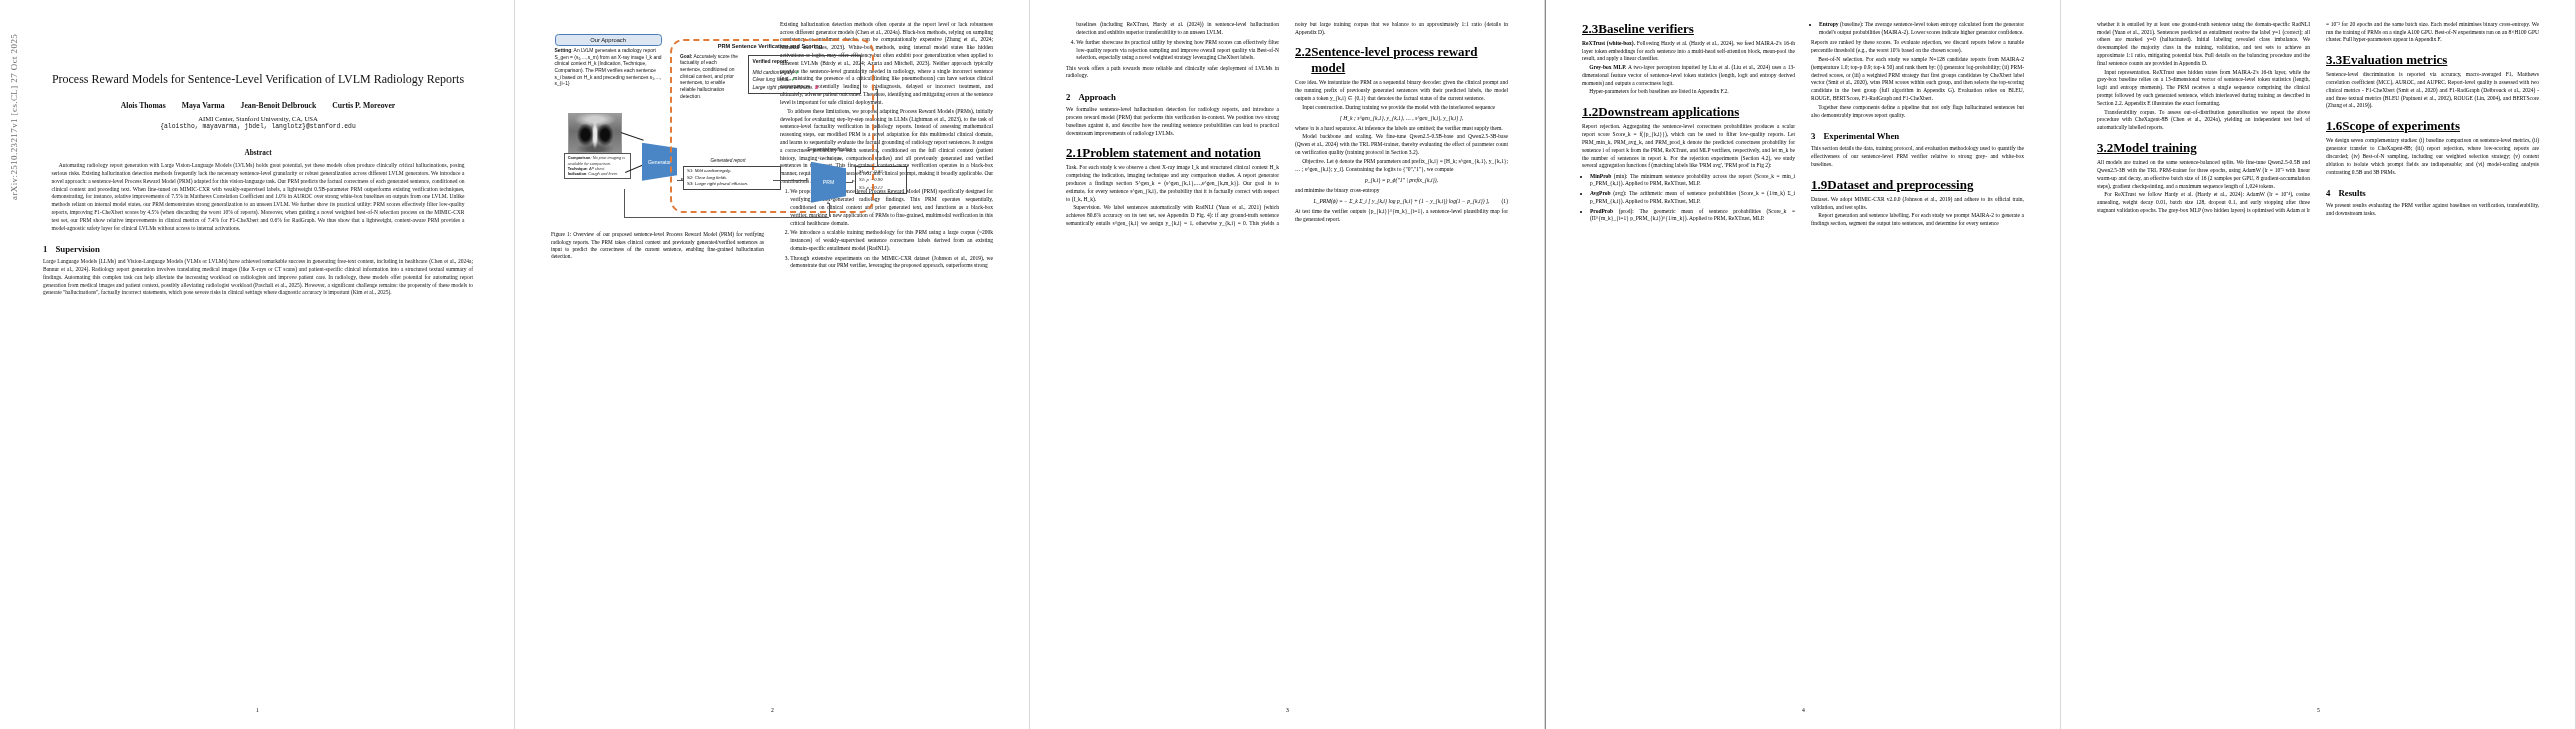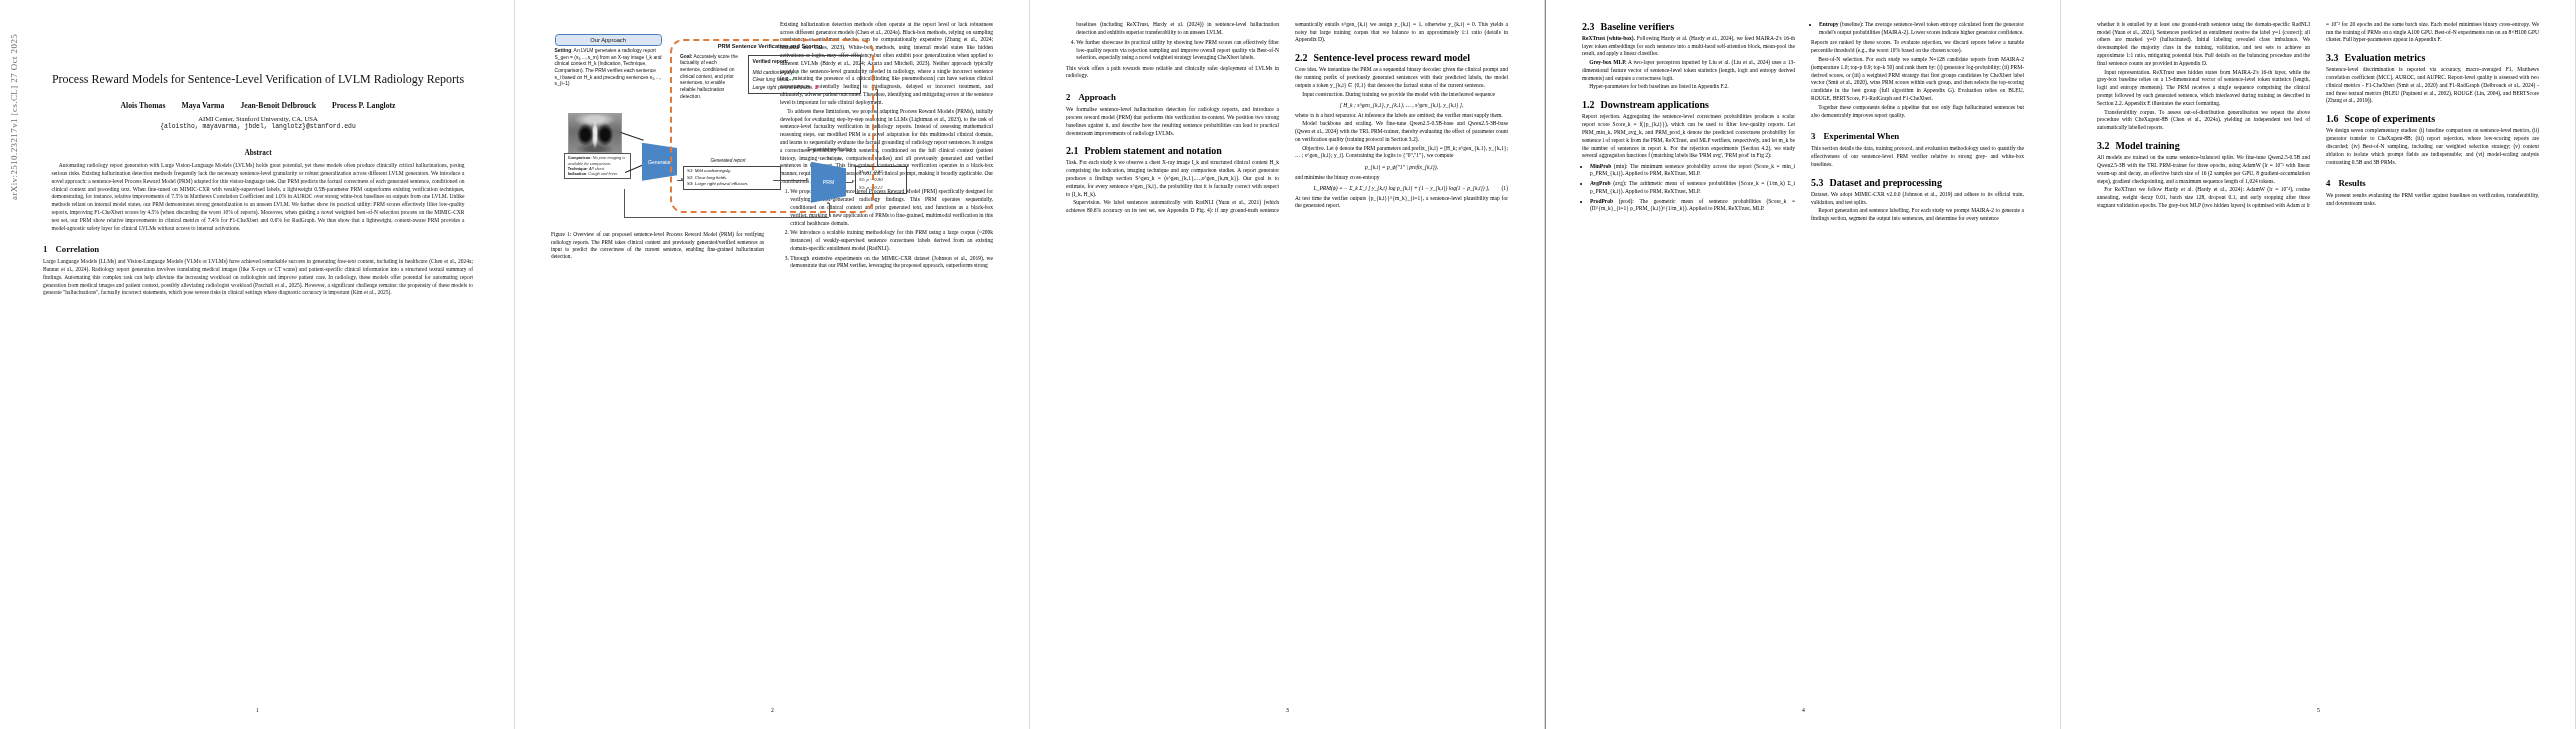--- a/index.html
+++ b/index.html
@@ -15,21 +15,21 @@
   .col{position:absolute;color:#111;text-align:justify;}
   .pad{left:43px;right:58px;width:430px;}
   .title{font-size:12px;line-height:1.32;text-align:center;font-weight:400;}
   .authors{font-size:7.7px;font-weight:bold;text-align:center;display:flex;justify-content:center;gap:16px;margin-top:13.4px;}
   .affil{font-size:6.7px;text-align:center;margin-top:4.3px;}
   .emails{font-size:6.4px;text-align:center;font-family:"Liberation Mono", monospace;margin-top:1.8px;}
   .abshead{font-size:7.3px;font-weight:bold;text-align:center;margin-top:18px;}
   .abs{font-size:5.5px;line-height:1.42;margin-top:4.9px;text-align:justify;padding:0 8.5px;}
   .abs p{margin:0;text-indent:7.3px;}
   .h1{font-size:8.8px;font-weight:bold;margin:11.5px 0 4.3px 0;display:flex;gap:8px;}
-  .h2{font-size:10px;font-weight:bold;margin:8px 0 3px 0;display:flex;gap:6px;}
+  .h2{font-size:13px;font-weight:bold;margin:8px 0 3px 0;display:flex;gap:0;text-decoration:underline;}
   .body{font-size:5.5px;line-height:1.425;text-align:justify;}
   .body p{margin:0 0 0 0;text-indent:7.3px;}
   .body p.noind{text-indent:0;}
   .body p + p{margin-top:0.9px;}
   .ol{font-size:5.5px;line-height:1.425;margin:2.4px 0 0 0;padding-left:10.3px;text-align:justify;}
   .ol li{margin-bottom:1.8px;}
   .ul{font-size:5.5px;line-height:1.425;margin:2.4px 0 0 0;padding-left:8px;text-align:justify;}
   .ul li{margin-bottom:1.8px;}
   .eq{font-size:5.6px;text-align:center;margin:3.6px 0;font-style:italic;position:relative;}
   .eqn{position:absolute;right:0;font-style:normal;}
@@ -102,33 +102,33 @@
   <div class="page p1">
     <div class="arxiv">arXiv:2510.23217v1  [cs.CL]  27 Oct 2025</div>
 
     <div class="col pad" style="top:72px;">
       <div class="title">Process Reward Models for Sentence-Level Verification of LVLM Radiology Reports</div>
 
       <div class="authors">
         <span>Alois Thomas</span>
         <span>Maya Varma</span>
         <span>Jean-Benoit Delbrouck</span>
-        <span>Process P. Langlotz</span>
+        <span>Curtis P. Moreover</span>
       </div>
       <div class="affil">AIMI Center, Stanford University, CA, USA</div>
       <div class="emails">{aloistho, mayavarma, jbdel, langlotz}@stanford.edu</div>
 
       <div class="abshead">Abstract</div>
       <div class="abs">
         <p>Automating radiology report generation with Large Vision-Language Models (LVLMs) holds great potential, yet these models often produce clinically critical hallucinations, posing serious risks. Existing hallucination detection methods frequently lack the necessary sentence-level granularity or robust generalization across different LVLM generators. We introduce a novel approach: a sentence-level Process Reward Model (PRM) adapted for this vision-language task. Our PRM predicts the factual correctness of each generated sentence, conditioned on clinical context and preceding text. When fine-tuned on MIMIC-CXR with weakly-supervised labels, a lightweight 0.5B-parameter PRM outperforms existing verification techniques, demonstrating, for instance, relative improvements of 7.5% in Matthews Correlation Coefficient and 1.0% in AUROC over strong white-box baselines on outputs from one LVLM. Unlike methods reliant on internal model states, our PRM demonstrates strong generalization to an unseen LVLM. We further show its practical utility: PRM scores effectively filter low-quality reports, improving F1-CheXbert scores by 4.5% (when discarding the worst 10% of reports). Moreover, when guiding a novel weighted best-of-N selection process on the MIMIC-CXR test set, our PRM show relative improvements in clinical metrics of 7.4% for F1-CheXbert and 0.6% for RadGraph. We thus show that a lightweight, context-aware PRM provides a model-agnostic safety layer for clinical LVLMs without access to internal activations.</p>
       </div>
 
       <div class="h1">
         <span>1</span>
-        <span>Correlation</span>
+        <span>Supervision</span>
       </div>
       <div class="body">
         <p class="noind">Large Language Models (LLMs) and Vision-Language Models (VLMs or LVLMs) have achieved remarkable success in generating free-text content, including in healthcare (Chen et al., 2024a; Bannur et al., 2024). Radiology report generation involves translating medical images (like X-rays or CT scans) and patient-specific clinical information into a structured textual summary of findings. Automating this complex task can help alleviate the increasing workload on radiologists and improve patient care. In radiology, these models offer potential for automating report generation from medical images and patient context, possibly alleviating radiologist workload (Paschali et al., 2025). However, a significant challenge remains: the propensity of these models to generate "hallucinations", factually incorrect statements, which pose severe risks in clinical settings where diagnostic accuracy is important (Kim et al., 2025).</p>
       </div>
     </div>
 
     <div class="pgnum">1</div>
   </div>
 
   <div class="page p2">
@@ -314,21 +314,21 @@
 
       <div class="h1">
         <span>3</span>
         <span>Experimental When</span>
       </div>
       <div class="body">
         <p class="noind">This section details the data, training protocol, and evaluation methodology used to quantify the effectiveness of our sentence-level PRM verifier relative to strong grey- and white-box baselines.</p>
       </div>
 
       <div class="h2">
-        <span>5.3</span>
+        <span>1.9</span>
         <span>Dataset and preprocessing</span>
       </div>
       <div class="body">
         <p class="noind">Dataset. We adopt MIMIC-CXR v2.0.0 (Johnson et al., 2019) and adhere to its official train, validation, and test splits.</p>
         <p>Report generation and sentence labelling. For each study we prompt MAIRA-2 to generate a findings section, segment the output into sentences, and determine for every sentence</p>
       </div>
     </div>
     <div class="pgnum">4</div>
   </div>
 

